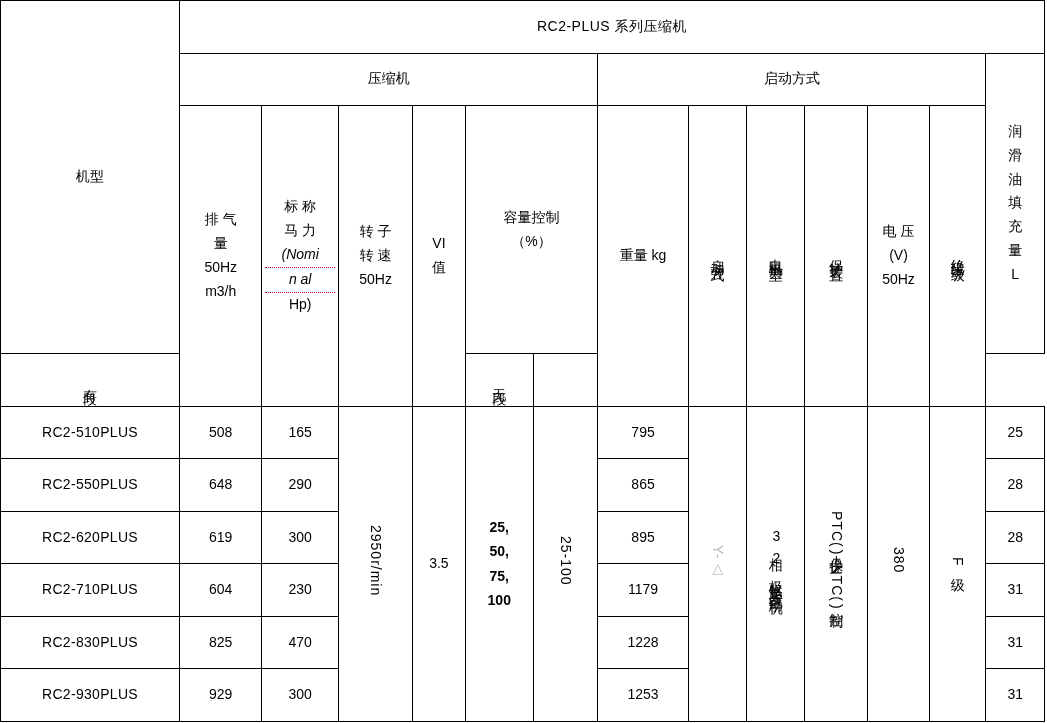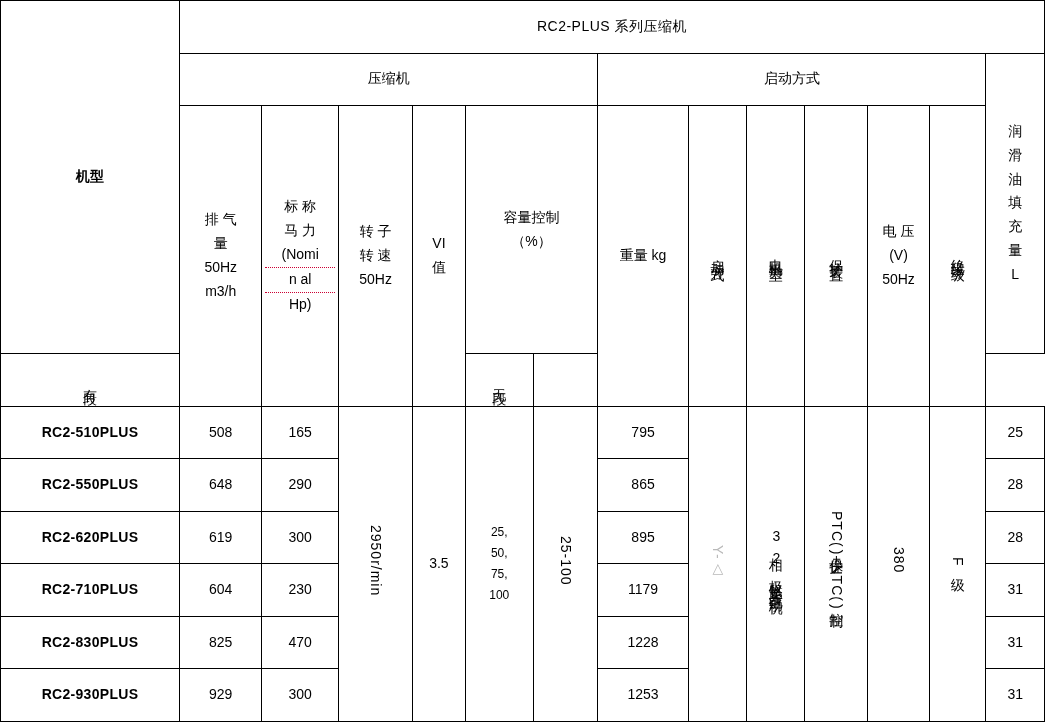--- a/index.html
+++ b/index.html
@@ -57,28 +57,28 @@
   }
   .stack {
     display: block;
     line-height: 1.7;
     font-size: 14px;
   }
   .stack span { display: block; }
   .model-cell {
     font-size: 14px;
     letter-spacing: 0.3px;
-    font-weight: bold;
   }
   .cap-list {
     line-height: 1.75;
-    font-size: 12px;
+    font-size: 14px;
+    font-weight: bold;
   }
   .cap-list span { display: block; }
-  .spell { border-bottom: 1px dotted #c03; }
+  .spell { border-bottom: 1px dotted #c03; font-style: italic; }
   .yd { color: #b9b9b9; }
 </style>
 </head>
 <body>
 
 <div id="sheet">
   <table class="spec">
     <colgroup>
       <col style="width:178px">
       <col style="width:82px">

